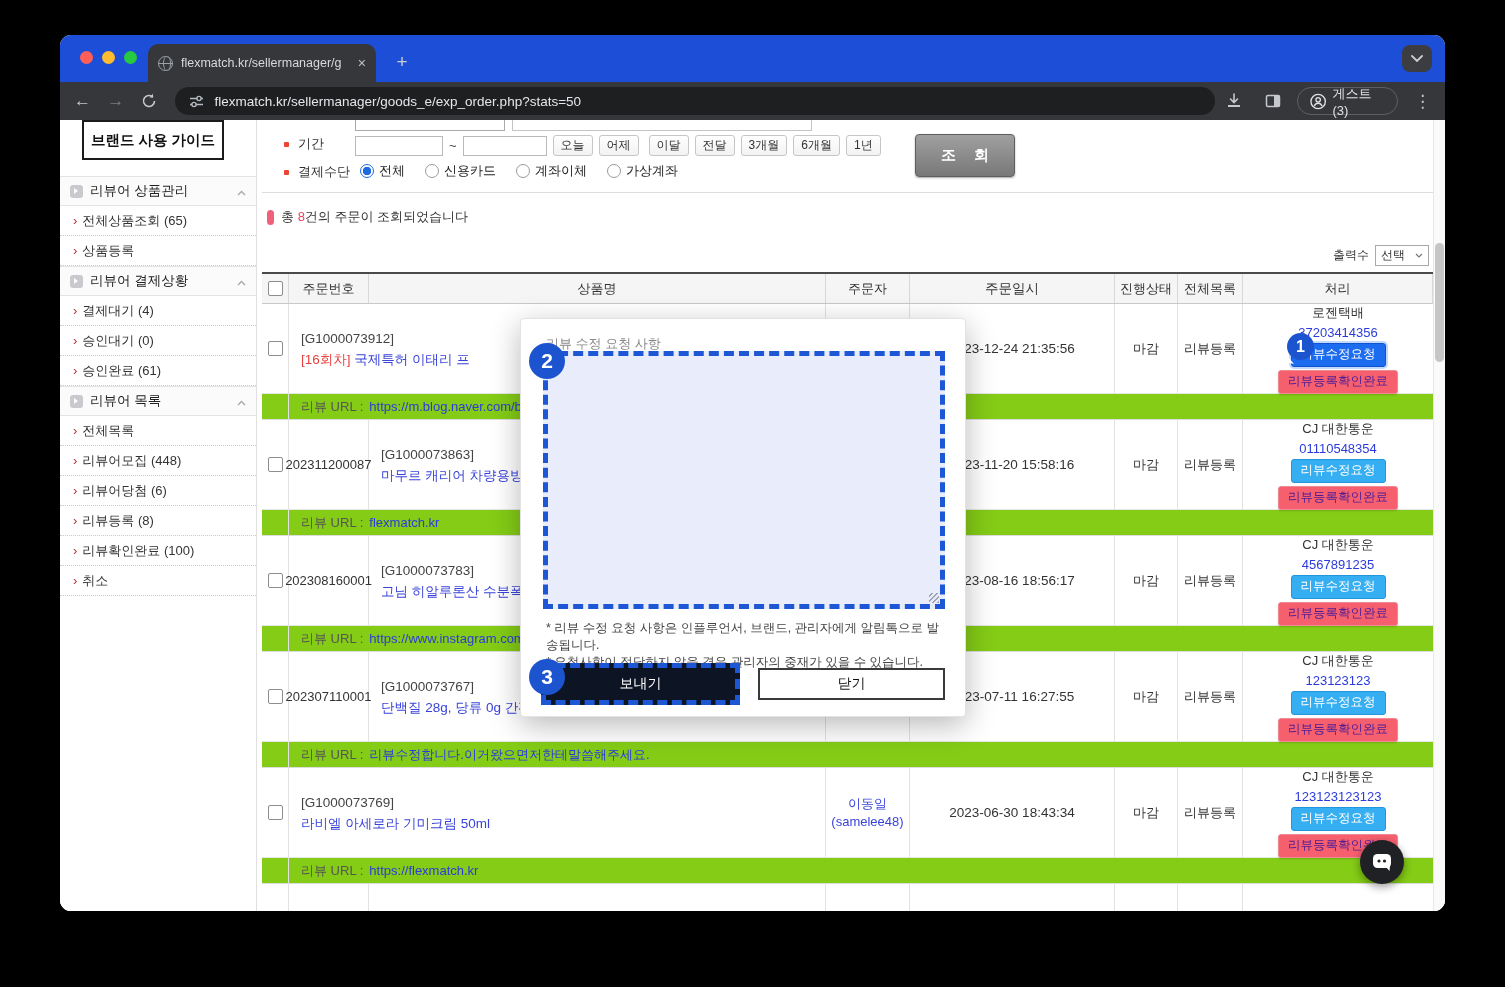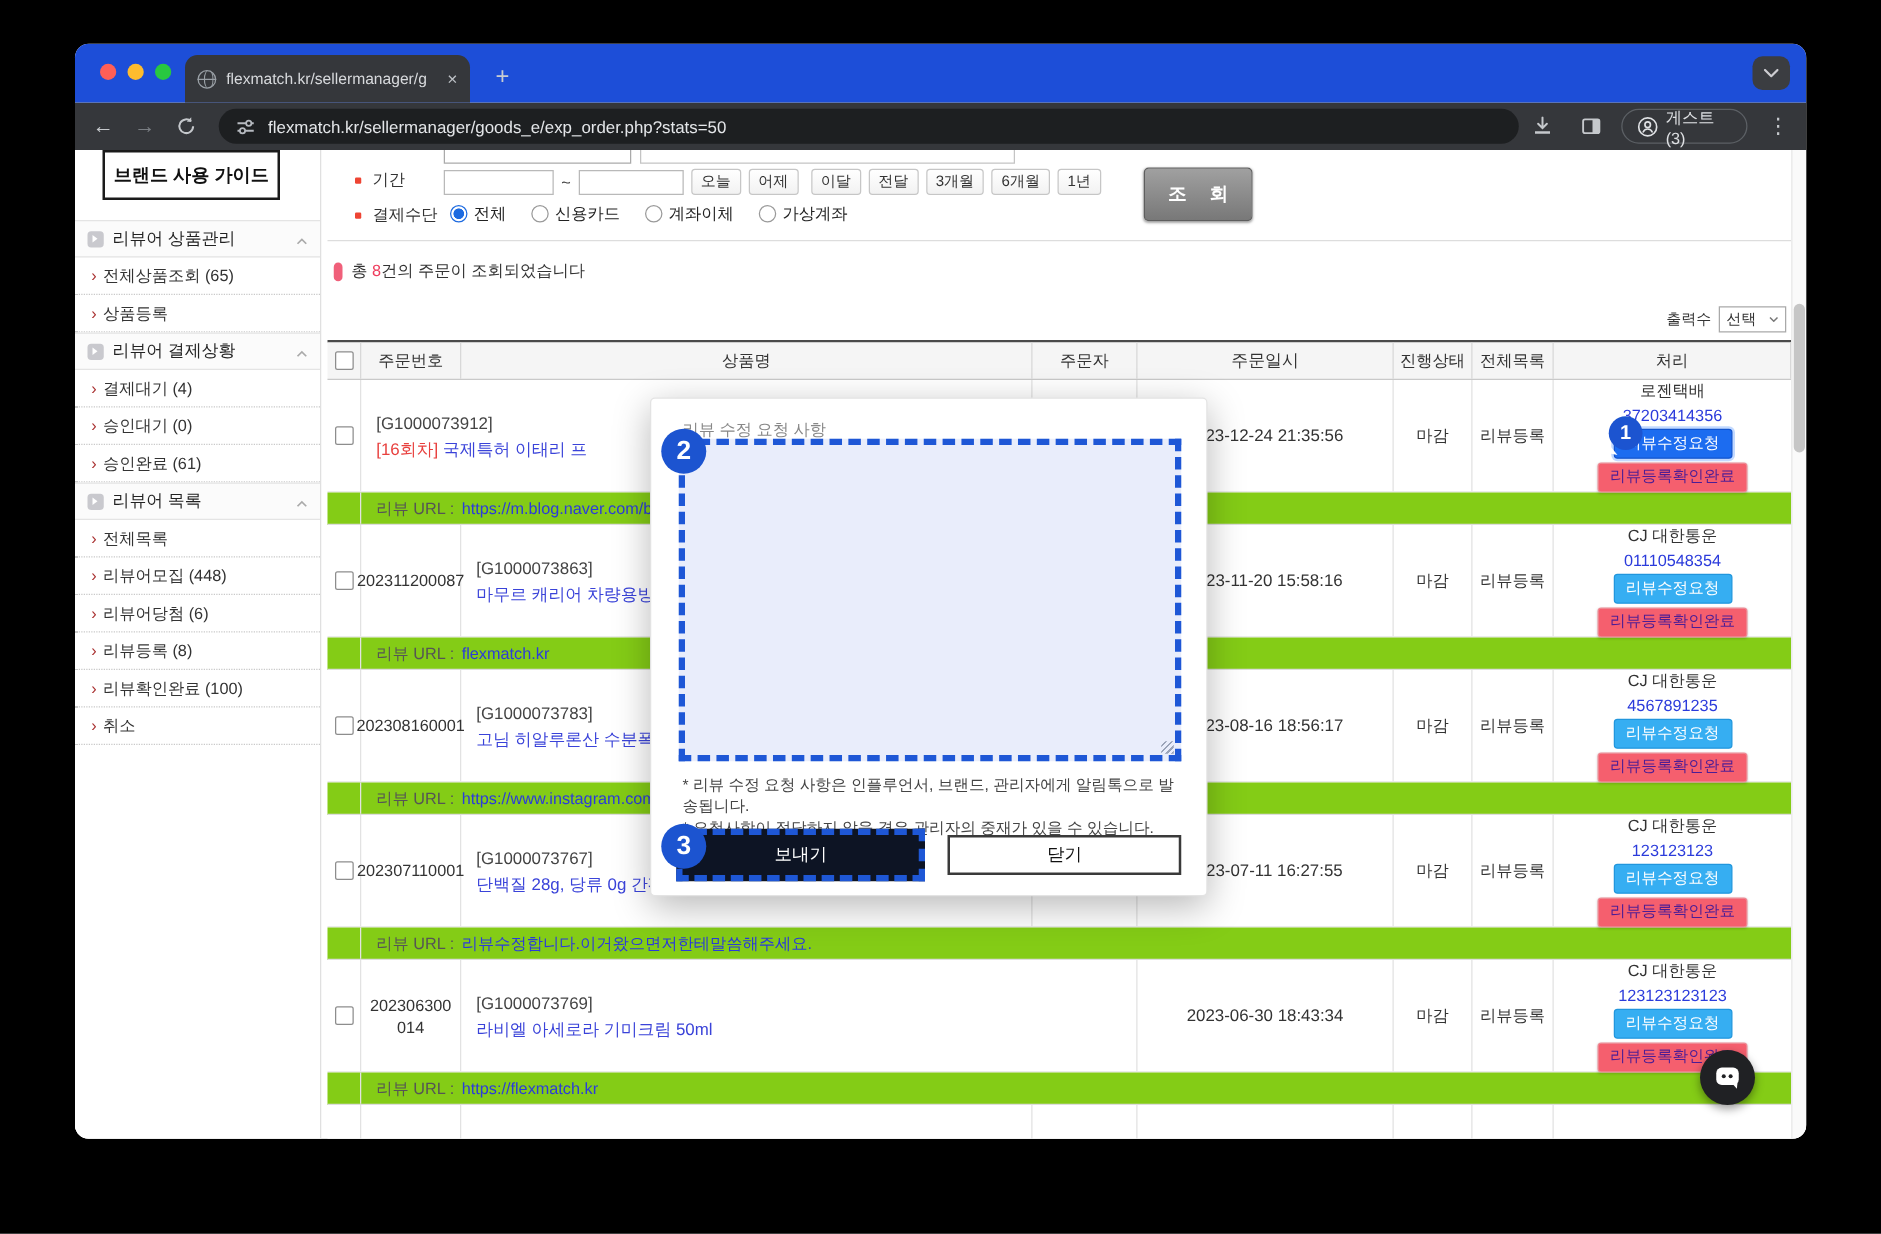--- a/index.html
+++ b/index.html
@@ -48,21 +48,21 @@
   .cutbox { position: absolute; height: 19px; top: -8px; border: 1px solid #aaa; background: #fff; }
   .frow { position: absolute; display: flex; align-items: center; gap: 6px; }
   .bullet { width: 5px; height: 5px; background: #e43; border-radius: 1px; margin-right: 3px; flex:none; }
   .flabel { font-size: 13px; color: #333; }
   .tin { width: 88px; height: 20px; border: 1px solid #b9b9b9; background: #fff; }
   .tilde { font-size: 13px; color: #444; }
   .qbtn { height: 21px; padding: 0 7px; border: 1px solid #c6c6c6; border-radius: 3px; background: linear-gradient(#fff,#f2f2f2); font-size: 12px; color: #333; display:flex; align-items:center; }
   .radio { width: 14px; height: 14px; border-radius: 50%; border: 1.5px solid #9a9a9a; background: #fff; flex: none; }
   .radio.on { border: 1.5px solid #1e6be0; background: radial-gradient(circle, #1e6be0 0 4px, #fff 4.5px); }
   .ropt { display: flex; align-items: center; gap: 5px; font-size: 13px; color: #222; margin-right: 14px; }
-  .search-btn { position: absolute; left: 653px; top: 14px; width: 87px; height: 43px; background: linear-gradient(#a0a0a0,#787878); border: 1px solid #5e5e5e; border-radius: 4px; color: #fff; font-size: 15px; font-weight: bold; letter-spacing: 7px; display: flex; align-items: center; justify-content: center; padding-left: 7px; box-shadow: 0 1px 2px rgba(0,0,0,.35); }
+  .search-btn { position: absolute; left: 653px; top: 14px; width: 100px; height: 43px; background: linear-gradient(#a0a0a0,#787878); border: 1px solid #5e5e5e; border-radius: 4px; color: #fff; font-size: 15px; font-weight: bold; letter-spacing: 7px; display: flex; align-items: center; justify-content: center; padding-left: 7px; box-shadow: 0 1px 2px rgba(0,0,0,.35); }
   .hdiv { position: absolute; left: 0; right: 0; top: 72px; border-top: 1px solid #ddd; }
   .summary { position: absolute; left: 5px; top: 88px; display: flex; align-items: center; gap: 7px; font-size: 13px; color: #333; }
   .spill { width: 7px; height: 15px; border-radius: 4px; background: #f0607a; }
   .cnt { color: #ef3e5e; }
   .outrow { position: absolute; right: 4px; top: 125px; display: flex; align-items: center; gap: 6px; font-size: 12px; color: #333; }
   .sel { width: 54px; height: 21px; border: 1px solid #a9a9a9; background: #fff; display: flex; align-items: center; justify-content: space-between; padding: 0 5px; font-size: 12px; color: #333; }
 
   
   .table { position: absolute; left: 0; top: 152px; width: 1171px; border-top: 2px solid #4a4a4a; }
   .trow { display: flex; width: 100%; }
@@ -455,28 +455,28 @@
           <div class="cell u-rest">
               <span>리뷰 URL :</span>
               <span class="lnk">리뷰수정합니다.이거왔으면저한테말씀해주세요.</span>
             </div>
         </div>
 
         <div class="trow rmain">
           <div class="cell c-chk">
               <span class="chk"></span>
             </div>
-          <div class="cell c-ord">
-              <span class="wrapnum">202306300014</span>
-            </div>
           <div class="cell c-prd">
               <div class="pcol">
                 <span class="pcode">[G1000073769]</span>
                 <span class="pname">라비엘 아세로라 기미크림 50ml</span>
               </div>
+            </div>
+          <div class="cell c-who">
+              <span class="who"><span>이동일</span><br><span>(samelee48)</span></span>
             </div>
           <div class="cell c-date">2023-06-30 18:43:34</div>
           <div class="cell c-prg">마감</div>
           <div class="cell c-sts">리뷰등록</div>
           <div class="cell c-act">
             <span class="courier">CJ 대한통운</span>
             <span class="track">123123123123</span>
             <button class="btn-edit">리뷰수정요청</button>
             <button class="btn-done">리뷰등록확인완료</button>
           </div>

